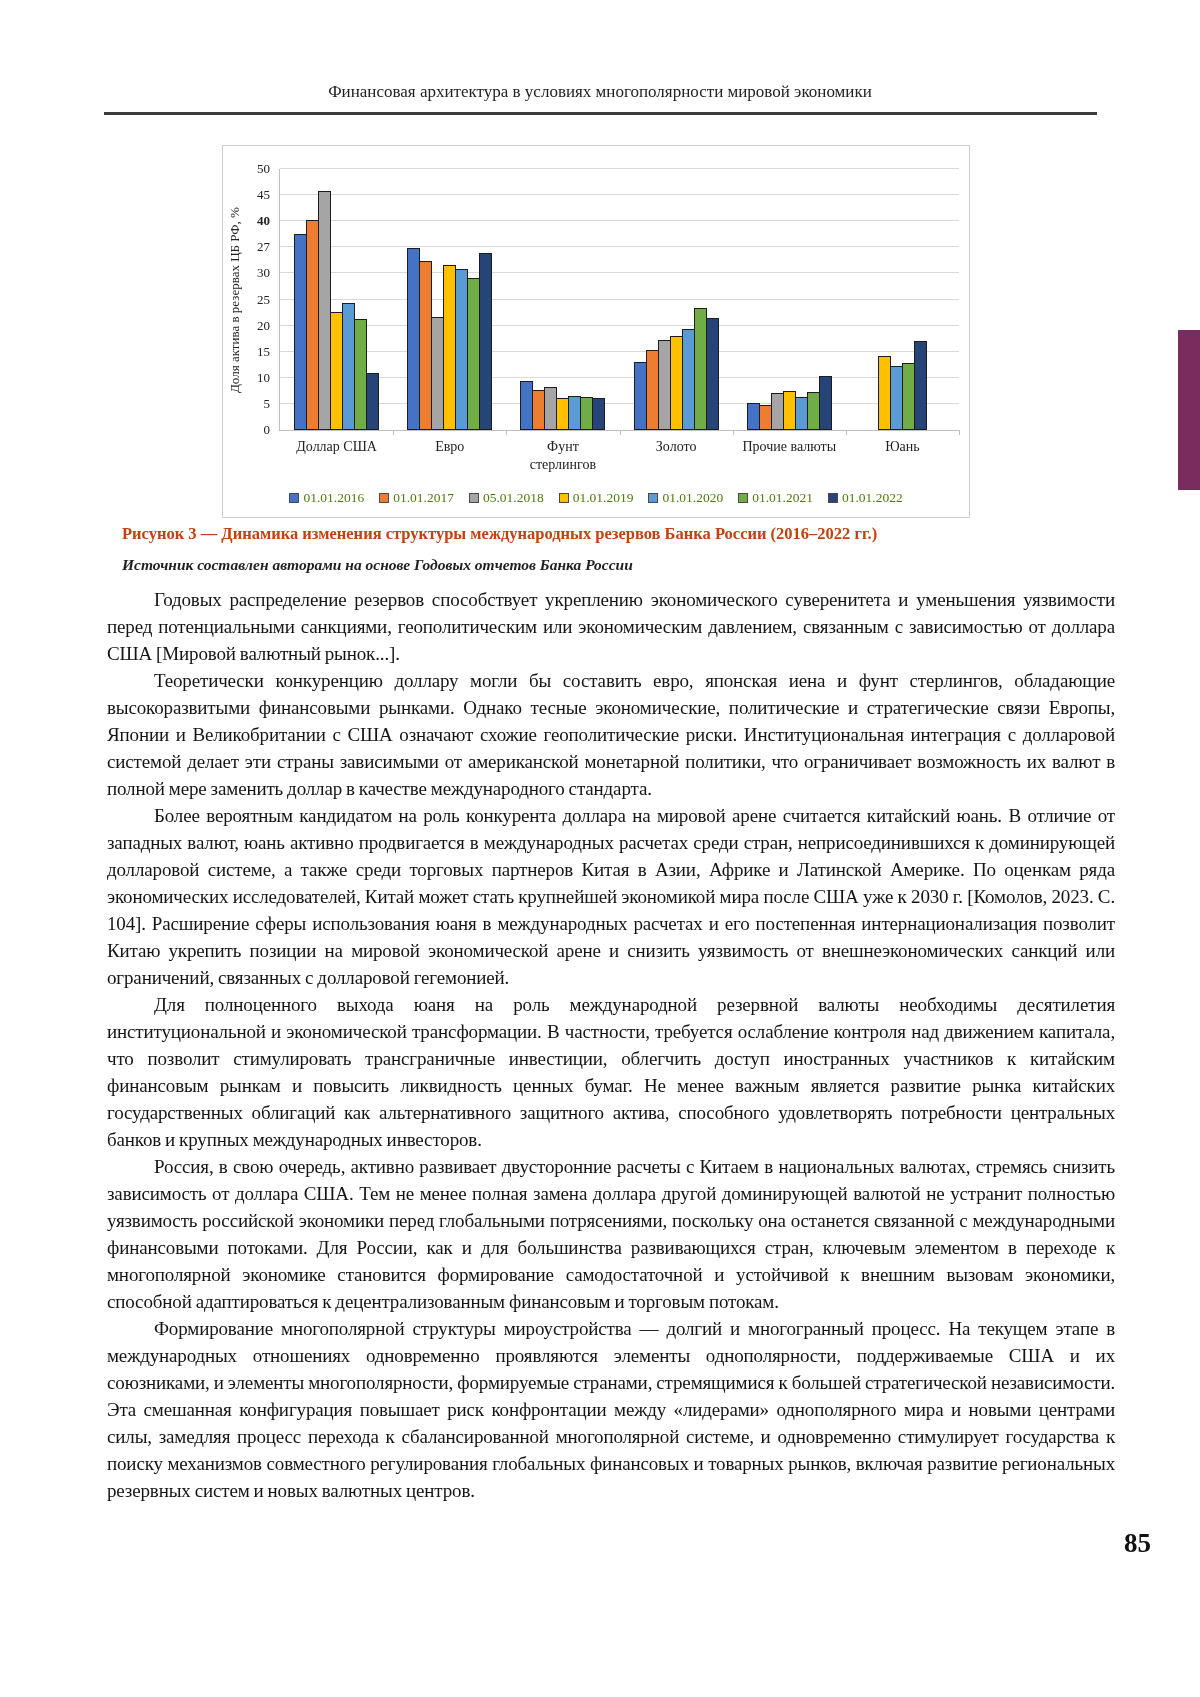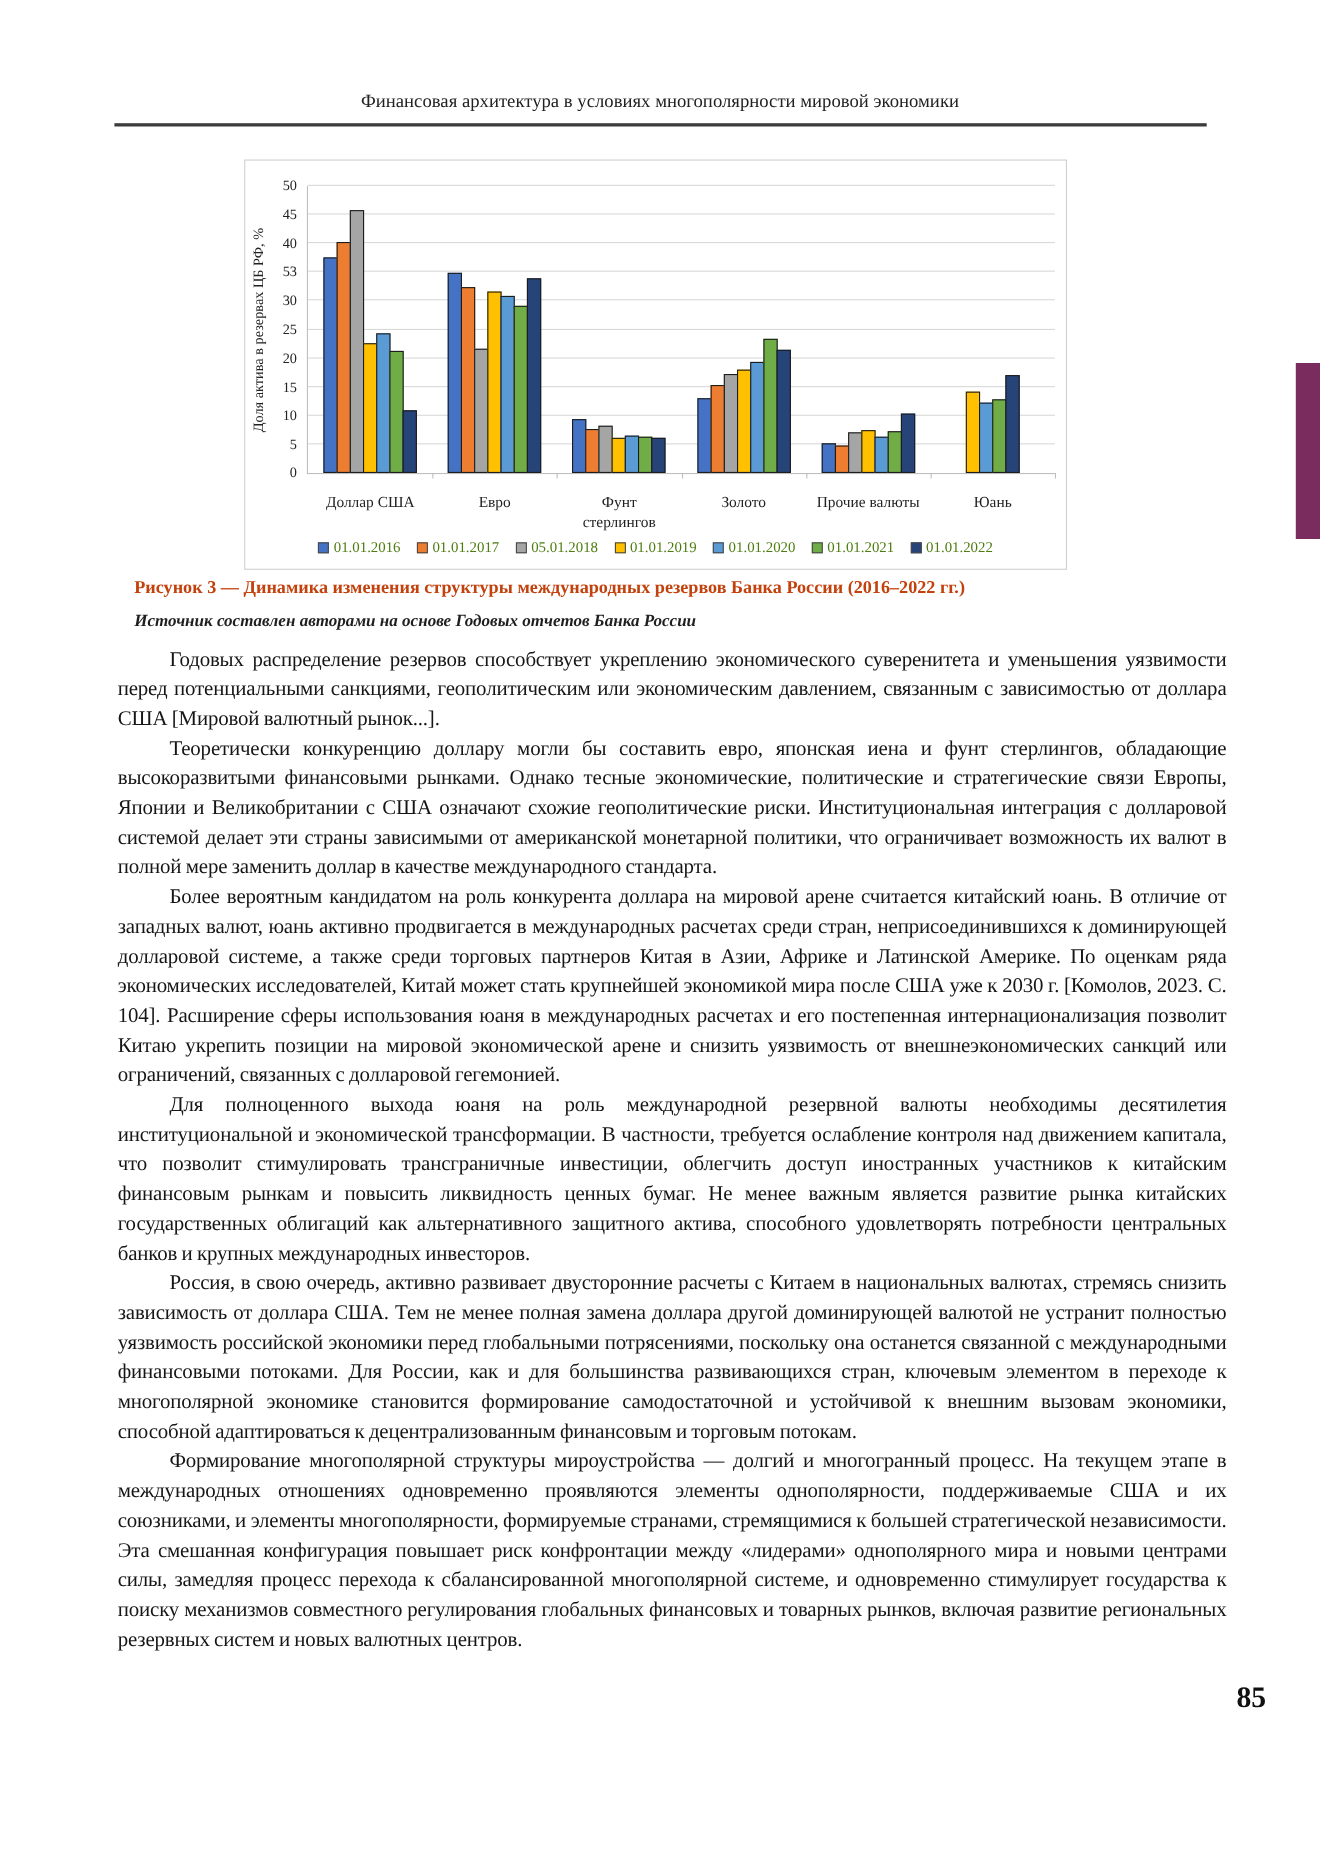--- a/index.html
+++ b/index.html
@@ -46,21 +46,21 @@
   }
   .bar-group::after {
     content:''; position:absolute; bottom:-5px; right:-1px;
     width:1px; height:5px; background:#bfbfbf;
   }
   .bar {
     width:13px; border:1px solid #1c1c1c; background:#888;
   }
   .bar + .bar { margin-left:-1px; }
   .x-axis-labels {
-    position:absolute; top:100%; left:0; right:0; display:flex; padding-top:19px;
+    position:absolute; top:100%; left:0; right:0; display:flex; padding-top:8px;
   }
   .x-label {
     flex:1; text-align:center; font-size:14px; line-height:1.3; color:#222;
     padding:0 6px;
   }
   .chart-legend {
     position:absolute; bottom:11px; left:0; right:0;
     display:flex; justify-content:center; align-items:center; gap:15px;
   }
   .legend-item { display:flex; align-items:center; gap:4px; }
@@ -114,22 +114,22 @@
           <div class="gridline" style="bottom: 100%;"></div>
         </div>
       <div class="y-tick-labels">
           <div class="y-tick" style="bottom: calc(0% - 8px);">0</div>
           <div class="y-tick" style="bottom: calc(10% - 8px);">5</div>
           <div class="y-tick" style="bottom: calc(20% - 8px);">10</div>
           <div class="y-tick" style="bottom: calc(30% - 8px);">15</div>
           <div class="y-tick" style="bottom: calc(40% - 8px);">20</div>
           <div class="y-tick" style="bottom: calc(50% - 8px);">25</div>
           <div class="y-tick" style="bottom: calc(60% - 8px);">30</div>
-          <div class="y-tick" style="bottom: calc(70% - 8px);">53</div>
-          <div class="y-tick" style="bottom: calc(80% - 8px);">40</div>
+          <div class="y-tick" style="bottom: calc(70% - 8px);">27</div>
+          <div class="y-tick" style="bottom: calc(80% - 8px); font-weight: bold;">40</div>
           <div class="y-tick" style="bottom: calc(90% - 8px);">45</div>
           <div class="y-tick" style="bottom: calc(100% - 8px);">50</div>
         </div>
       <div class="bar-groups">
           <div class="bar-group">
             <div class="bar" style="height: 75.2%; background: rgb(68, 114, 196);"></div>
             <div class="bar" style="height: 80.6%; background: rgb(237, 125, 49);"></div>
             <div class="bar" style="height: 91.6%; background: rgb(165, 165, 165);"></div>
             <div class="bar" style="height: 45.4%; background: rgb(255, 192, 0);"></div>
             <div class="bar" style="height: 48.8%; background: rgb(91, 155, 213);"></div>

